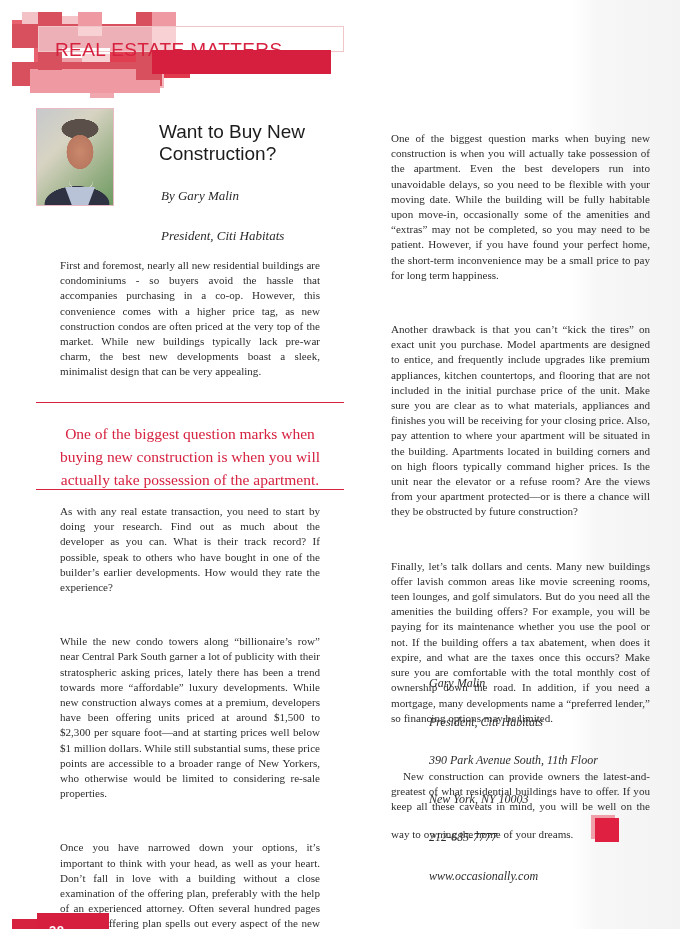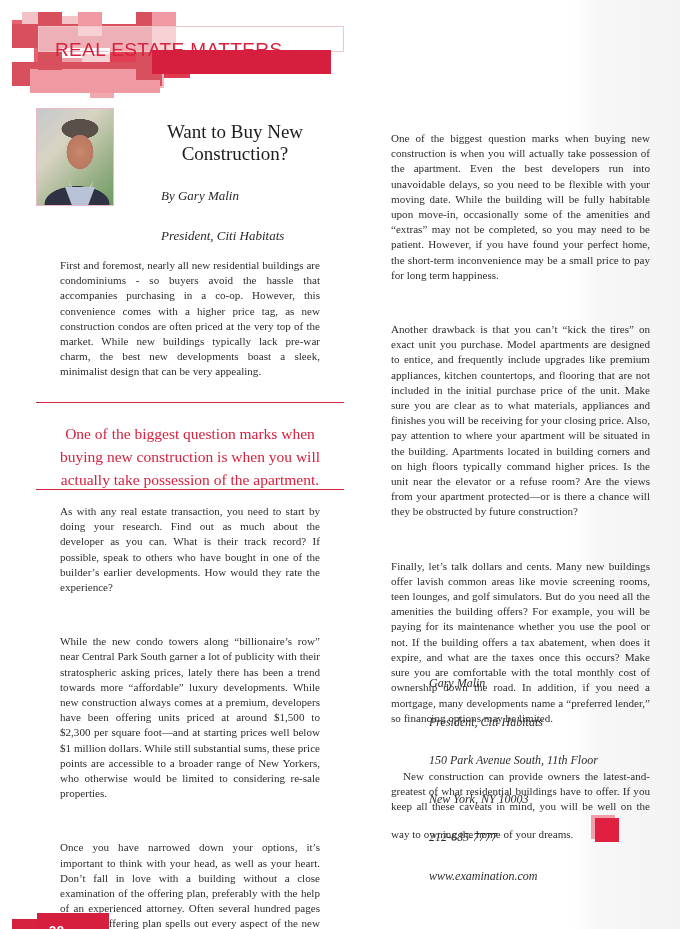--- a/index.html
+++ b/index.html
@@ -44,22 +44,22 @@
     .photo .face-smile {
       position: absolute; left: 32px; top: 56px; width: 20px; height: 6px;
       border-bottom: 2px solid #f2efe8; border-radius: 0 0 10px 10px;
     }
     .photo .collar {
       position: absolute; left: 28px; top: 78px; width: 30px; height: 20px;
       background: #b9c3d8; clip-path: polygon(0 0, 100% 0, 70% 100%, 30% 100%);
     }
     .title {
       position: absolute; left: 123px; top: 97px; width: 200px;
-      font-family: Liberation Serif, serif;
-      font-size: 19px; line-height: 22px; color: #1c1c1c; text-align: center;
+      font-family: Liberation Sans, sans-serif;
+      font-size: 19px; line-height: 22px; color: #1c1c1c;
     }
     .byline {
       position: absolute; left: 125px; top: 152px;
       font-style: italic; font-size: 13px; line-height: 16px; color: #2a2a2a;
       font-family: "Liberation Serif", serif;
     }
 
     
     .col { position: absolute; }
     .col-left { left: 24px; width: 308px; }
@@ -160,20 +160,20 @@
 <div class="col col-right" style="top:95px;">
   <p class="para">One of the biggest question marks when buying new construction is when you will actually take possession of the apartment. Even the best developers run into unavoidable delays, so you need to be flexible with your moving date. While the building will be fully habitable upon move-in, occasionally some of the amenities and “extras” may not be completed, so you may need to be patient. However, if you have found your perfect home, the short-term inconvenience may be a small price to pay for long term happiness.</p>
   <p class="para" style="margin-top:15px;">Another drawback is that you can’t “kick the tires” on exact unit you purchase. Model apartments are designed to entice, and frequently include upgrades like premium appliances, kitchen countertops, and flooring that are not included in the initial purchase price of the unit. Make sure you are clear as to what materials, appliances and finishes you will be receiving for your closing price. Also, pay attention to where your apartment will be situated in the building. Apartments located in building corners and on high floors typically command higher prices. Is the unit near the elevator or a refuse room? Are the views from your apartment protected—or is there a chance will they be obstructed by future construction?</p>
   <p class="para" style="margin-top:15px;">Finally, let’s talk dollars and cents. Many new buildings offer lavish common areas like movie screening rooms, teen lounges, and golf simulators. But do you need all the amenities the building offers? For example, you will be paying for its maintenance whether you use the pool or not. If the building offers a tax abatement, when does it expire, and what are the taxes once this occurs?  Make sure you are comfortable with the total monthly cost of ownership down the road. In addition, if you need a mortgage, many developments name a “preferred lender,” so financing options may be limited.</p>
   <p class="para" style="margin-top:19px;"><span>New construction can provide owners the latest-and-greatest of what residential buildings have to offer. If you keep all these caveats in mind, you will be well on the way to owning the home of your dreams.</span><span class="end-mark"><span class="a"></span><span class="b"></span></span></p>
 </div>
 
 <div class="signature">
   <div>Gary Malin</div>
   <div>President, Citi Habitats</div>
-  <div>150 Park Avenue South, 11th Floor</div>
+  <div>390 Park Avenue South, 11th Floor</div>
   <div>New York, NY 10003</div>
   <div>212-685-7777</div>
-  <div>www.examination.com</div>
+  <div>www.occasionally.com</div>
 </div>
 
 <div class="footer-line"></div>
 <div class="folio">38 MR|R</div>
 
 </body></html>

